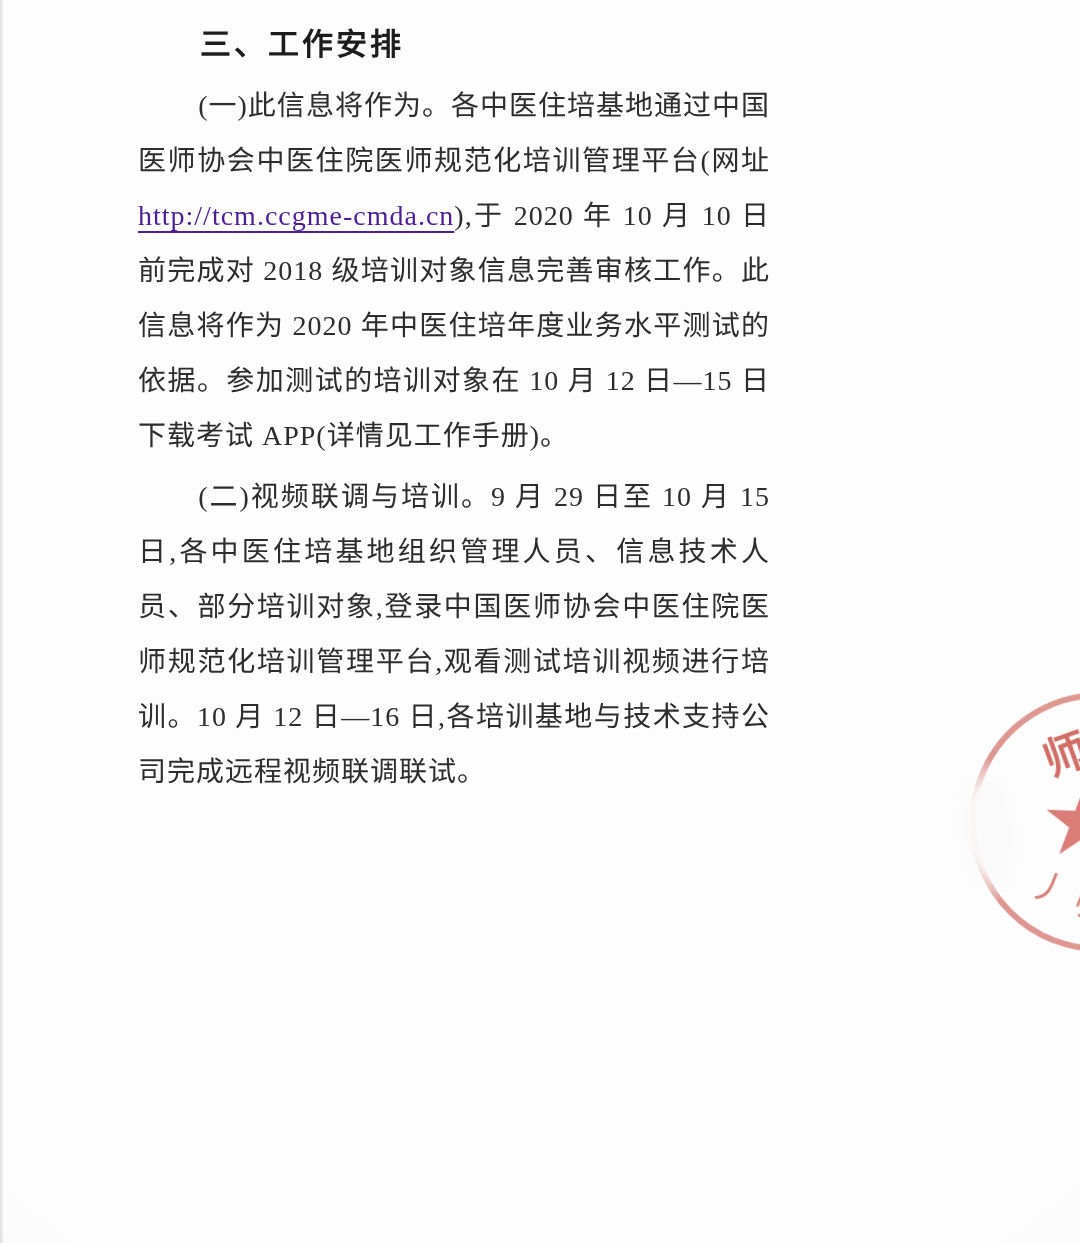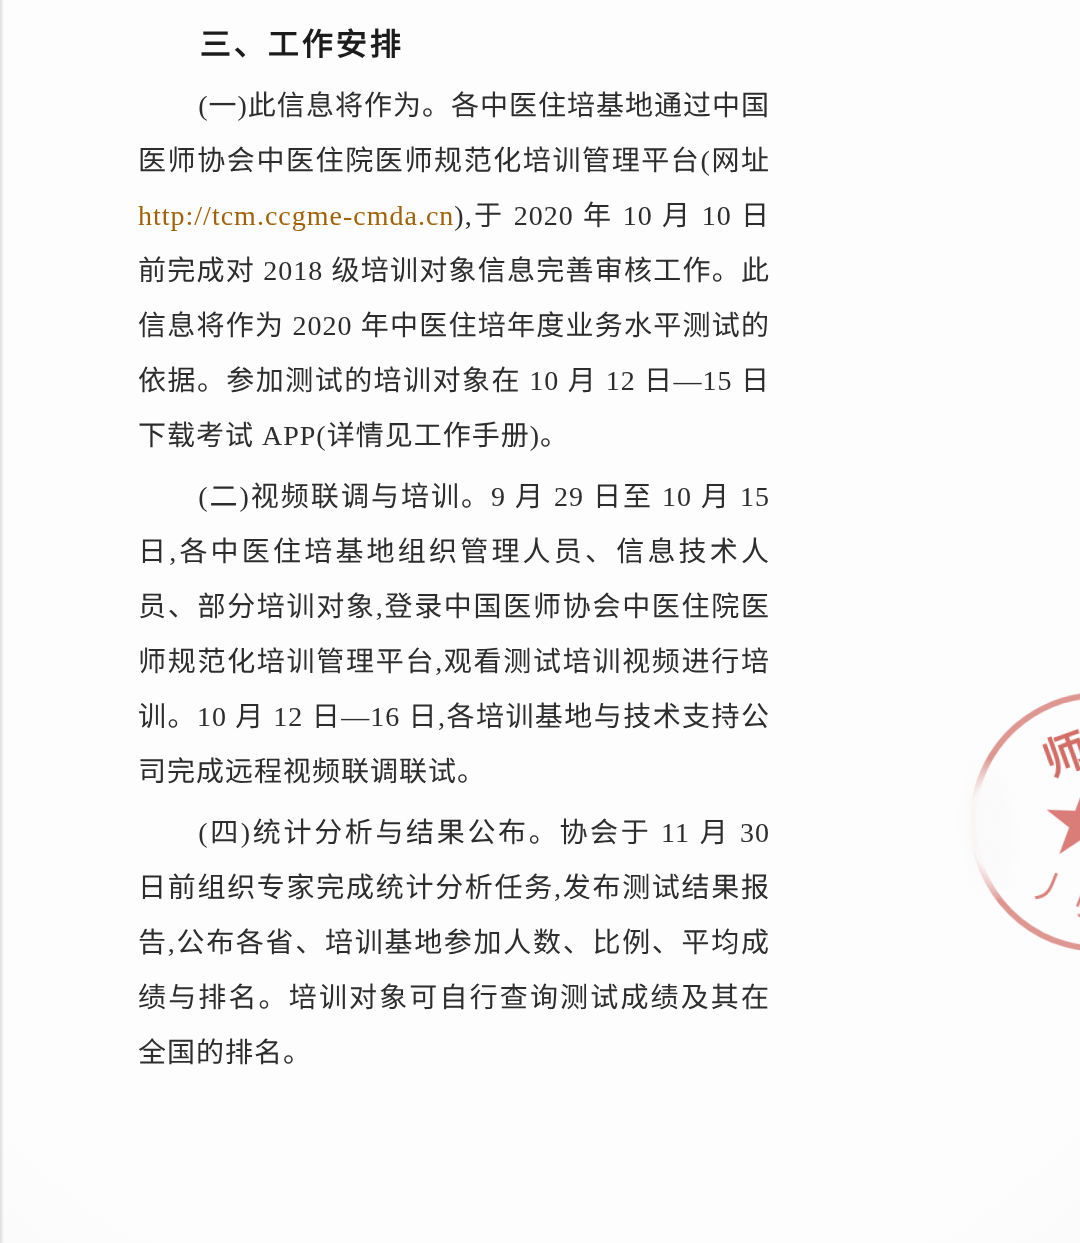--- a/index.html
+++ b/index.html
@@ -50,23 +50,24 @@
     letter-spacing: 1px;
     text-align: justify;
     text-justify: inter-character;
     text-align-last: left;
     text-indent: 2.15em;
     margin-bottom: 6px;
     color: #2d2d2d;
   }
 
   .url {
+    text-decoration: underline;
     text-decoration-thickness: 2px;
     text-underline-offset: 6px;
-    color: #a16207;
+    color: #4c1d95;
   }
 
   
   .stamp {
     position: absolute;
     left: 970px;
     top: 692px;
     width: 260px;
     height: 260px;
     filter: blur(.6px);
@@ -132,21 +133,20 @@
 
   <div class="edge-left"></div>
 
   <div class="heading">三、工作安排</div>
 
   <div class="para"><span>(一)此信息将作为。各中医住培基地通过中国医师协会中医住院医师规范化培训管理平台(网址 </span><span class="url">http://tcm.ccgme-cmda.cn</span><span>),于 2020 年 10 月 10 日前完成对 2018 级培训对象信息完善审核工作。此信息将作为 2020 年中医住培年度业务水平测试的依据。参加测试的培训对象在 10 月 12 日—15 日下载考试 APP(详情见工作手册)。</span></div>
 
   <div class="para"><span>(二)视频联调与培训。9 月 29 日至 10 月 15 日,各中医住培基地组织管理人员、信息技术人员、部分培训对象,登录中国医师协会中医住院医师规范化培训管理平台,观看测试培训视频进行培训。10 月 12 日—16 日,各培训基地与技术支持公司完成远程视频联调联试。</span></div>
 
 
-  <div class="para"><span>(四)统计分析与结果公布。协会于 11 月 30 日前组织专家完成统计分析任务,发布测试结果报告,公布各省、培训基地参加人数、比例、平均成绩与排名。培训对象可自行查询测试成绩及其在全国的排名。</span></div>
 
   <div class="stamp">
     <div class="stamp-ring"></div>
     <span class="stamp-star">★</span>
     <span class="stamp-char-top">师</span>
     <span class="stamp-marks">丿刂</span>
     <div class="stamp-fade"></div>
   </div>
 
 </div>

